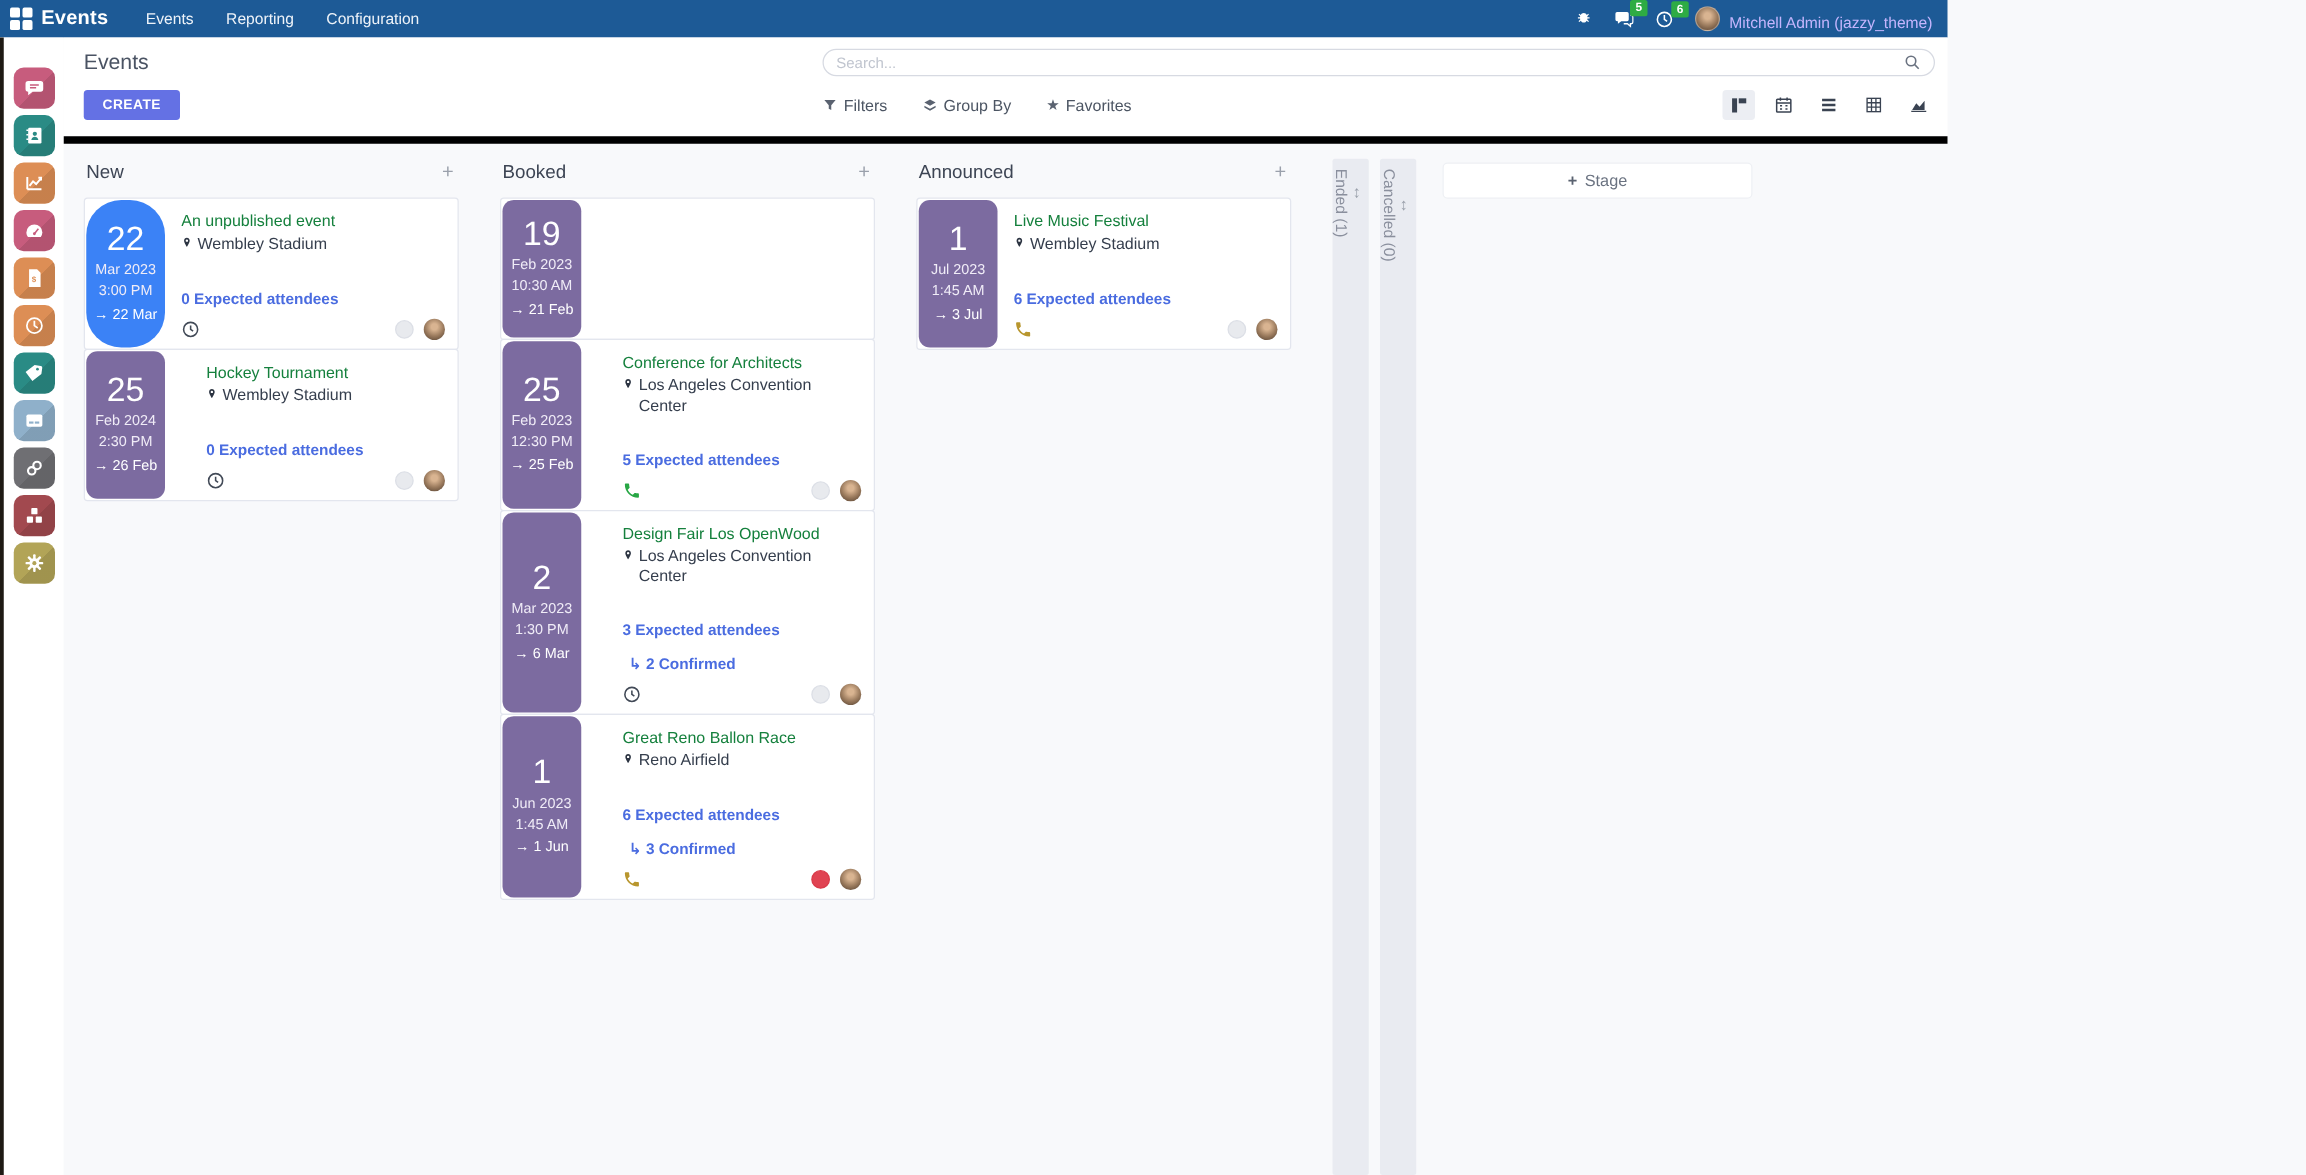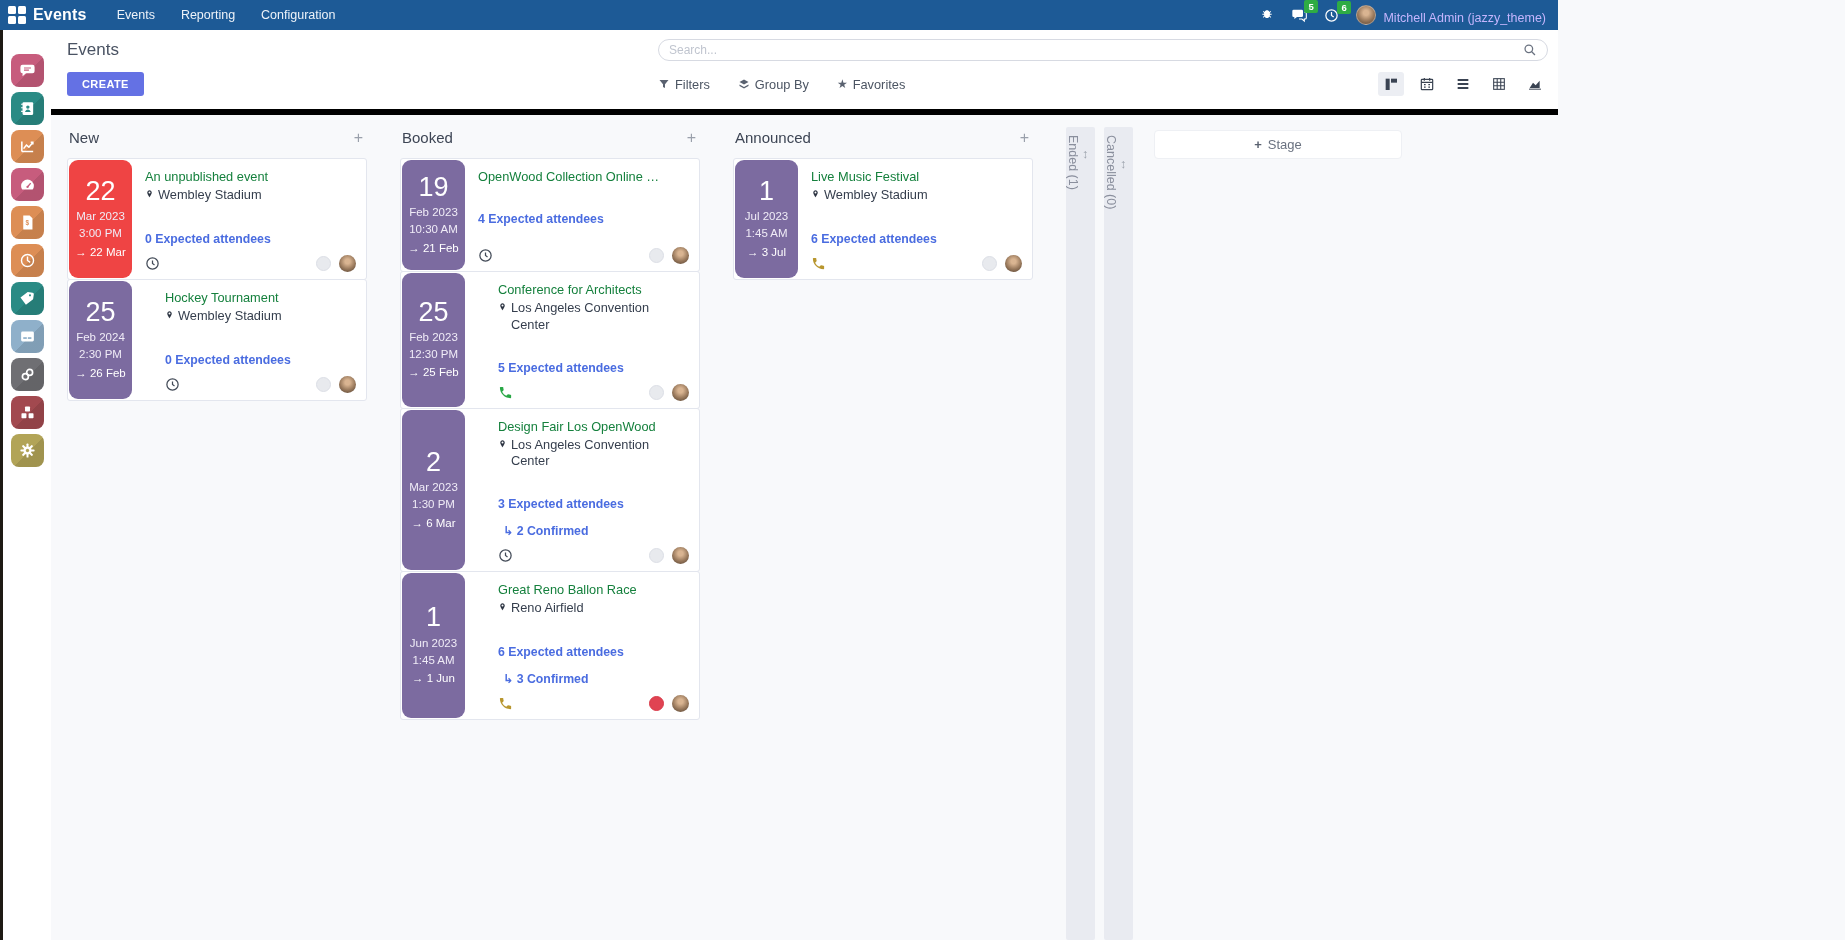--- a/index.html
+++ b/index.html
@@ -276,21 +276,21 @@
         </div>
       </div>
 
       <div class="kanban" id="kanban">
           <div class="kcolumn">
             <div class="kcol-head">
               <span class="kcol-title">New</span>
               <span class="kcol-plus">+</span>
             </div>
             <div class="kcard">
-              <div class="kdate" style="background: #ef4444;">
+              <div class="kdate" style="background: #3b82f6; border-radius: 28px;">
                 <div class="kday">22</div>
                 <div class="kdsmall">Mar 2023</div>
                 <div class="kdsmall">3:00 PM</div>
                 <div class="kend">→ 22 Mar</div>
               </div>
               <div class="kbody">
                 <div class="ktitle">An unpublished event</div>
                 <div class="kloc">
                   <span><svg viewBox="0 0 24 24" fill="#2c3442" width="9" height="12">
                       <path d="M12 2C8.7 2 6 4.7 6 8c0 4.5 6 13 6 13s6-8.5 6-13c0-3.3-2.7-6-6-6zm0 8.6A2.6 2.6 0 1 1 12 5.4a2.6 2.6 0 0 1 0 5.2z"></path>
@@ -347,36 +347,20 @@
             <div class="kcol-head">
               <span class="kcol-title">Booked</span>
               <span class="kcol-plus">+</span>
             </div>
             <div class="kcard">
               <div class="kdate" style="background: rgb(124, 107, 160);">
                 <div class="kday">19</div>
                 <div class="kdsmall">Feb 2023</div>
                 <div class="kdsmall">10:30 AM</div>
                 <div class="kend">→ 21 Feb</div>
-              </div>
-              <div class="kbody">
-                <div class="ktitle">OpenWood Collection Online …</div>
-                <a class="klink no-loc" style="color: rgb(74, 108, 224);">4 Expected attendees</a>
-                <div class="kfoot">
-                  <span class="kfoot-icon">
-                    <svg viewBox="0 0 24 24" fill="none" stroke="#424a57" stroke-width="2">
-                      <circle cx="12" cy="12" r="9"></circle>
-                      <path d="M12 7v5l3.2 2.3"></path>
-                    </svg>
-                  </span>
-                  <span class="kfoot-right">
-                    <span class="activity-dot"></span>
-                    <span class="avatar card"></span>
-                  </span>
-                </div>
               </div>
             </div>
             <div class="kcard">
               <div class="kdate" style="background: rgb(124, 107, 160);">
                 <div class="kday">25</div>
                 <div class="kdsmall">Feb 2023</div>
                 <div class="kdsmall">12:30 PM</div>
                 <div class="kend">→ 25 Feb</div>
               </div>
               <div class="kbody">

